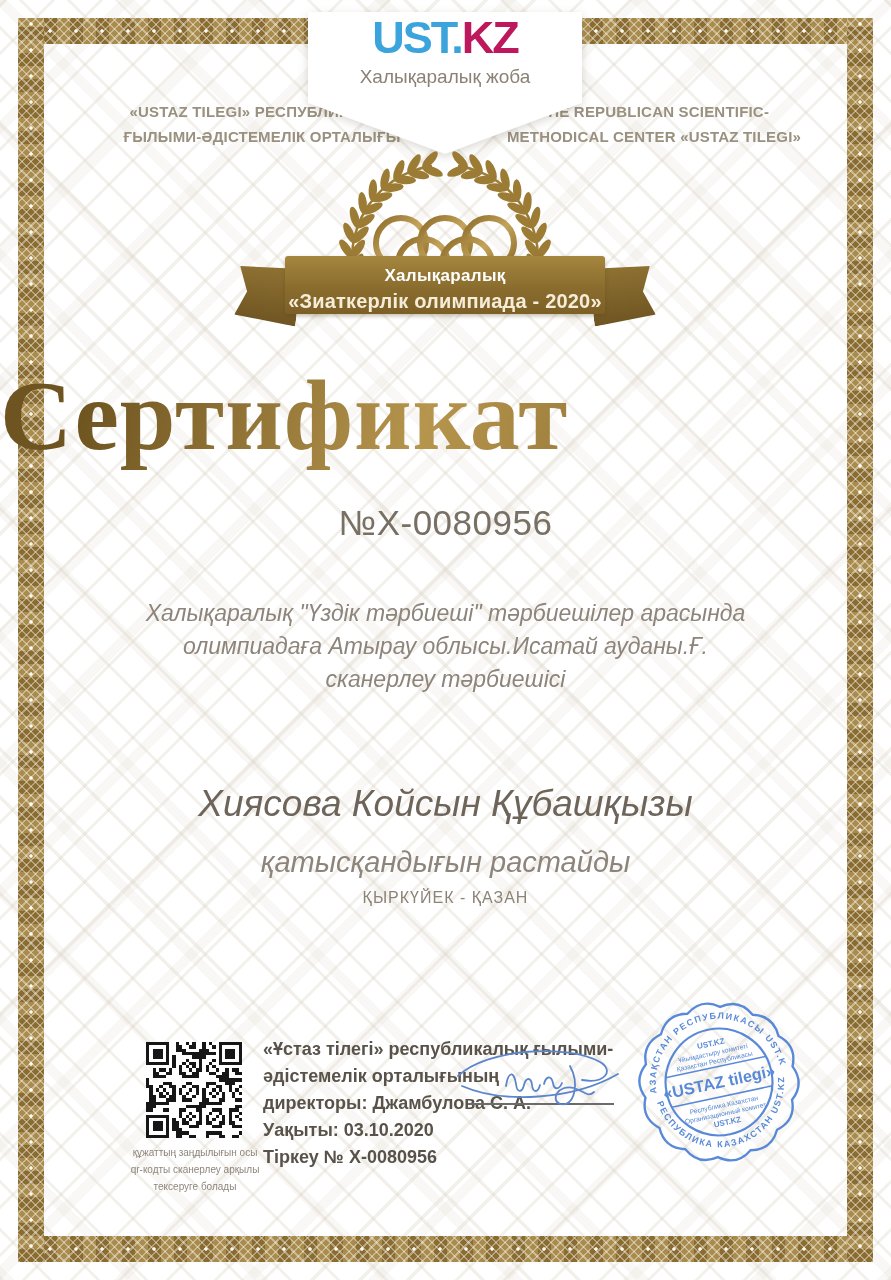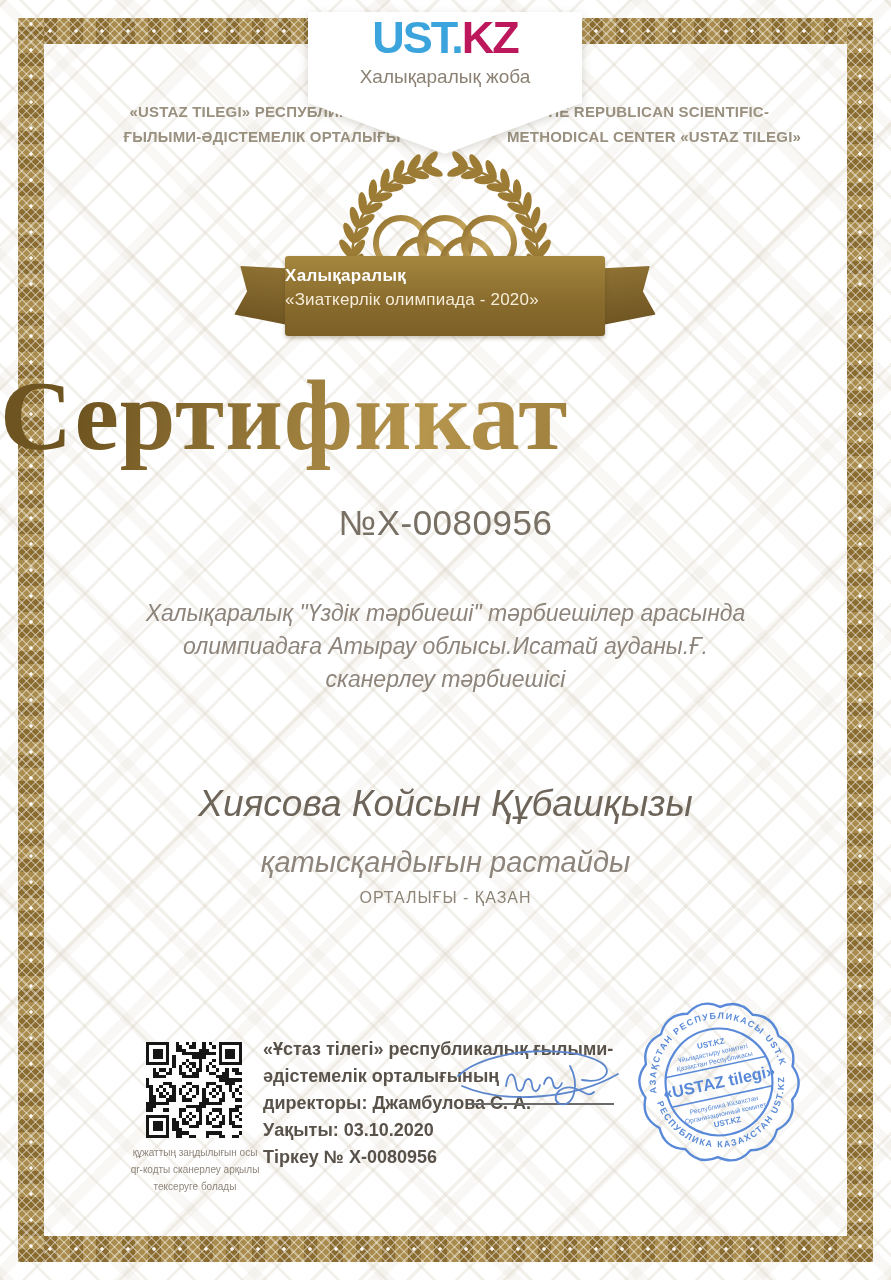--- a/index.html
+++ b/index.html
@@ -53,26 +53,26 @@
        line-height:25px;text-align:center;letter-spacing:.2px;}
   .hdr-left{left:62px;width:400px;}
   .hdr-right{left:478px;width:352px;}
 
   
   .wreath{position:absolute;left:300px;top:146px;z-index:3;}
 
   
   .banner{position:absolute;left:285px;top:256px;width:320px;z-index:4;}
   .banner-band{
-    position:relative;z-index:2;height:80px;border-radius:3px;
+    position:relative;z-index:2;height:58px;border-radius:3px;
     background:linear-gradient(180deg,#a5873f 0%,#8a6c2e 55%,#7c6026 100%);
-    color:#fff;text-align:left;box-shadow:0 2px 4px rgba(90,70,30,.35);
+    color:#fff;text-align:center;box-shadow:0 2px 4px rgba(90,70,30,.35);
   }
   .banner-band .b1{padding-top:10px;font-size:17px;font-weight:bold;letter-spacing:.3px;}
-  .banner-band .b2{padding-top:4px;font-size:17px;font-weight:normal;letter-spacing:.2px;color:#f6edd8;}
+  .banner-band .b2{padding-top:4px;font-size:20px;font-weight:bold;letter-spacing:.2px;color:#f6edd8;}
   .tail{position:absolute;top:9px;width:62px;height:58px;z-index:1;
         background:linear-gradient(180deg,#8f7233,#6f5522);}
   .tail-l{left:-48px;transform:rotate(7deg);clip-path:polygon(100% 0,0 8%,16% 50%,0 92%,100% 100%);}
   .tail-r{right:-48px;transform:rotate(-7deg);clip-path:polygon(0 0,100% 8%,84% 50%,100% 92%,0 100%);}
 
   
   .title{
     position:absolute;left:0;right:0;top:358px;z-index:3;text-align:left;
     font-family:"Liberation Serif",serif;font-size:100px;font-weight:bold;letter-spacing:1px;
     background:linear-gradient(105deg,#6e5420 10%,#b6954d 48%,#7a5f26 90%);
@@ -213,21 +213,21 @@
   <div class="cert-number">№X-0080956</div>
 
   <div class="description">
     <div>Халықаралық "Үздік тәрбиеші" тәрбиешілер арасында</div>
     <div>олимпиадаға Атырау облысы.Исатай ауданы.Ғ.</div>
     <div>сканерлеу тәрбиешісі</div>
   </div>
 
   <div class="recipient">Хиясова Койсын Құбашқызы</div>
   <div class="confirmation">қатысқандығын растайды</div>
-  <div class="period">ОРТАЛЫҒЫ - ҚАЗАН</div>
+  <div class="period">ҚЫРКҮЙЕК - ҚАЗАН</div>
 
   <svg class="qr" id="qr-svg" width="96" height="96" viewBox="0 0 29 29" shape-rendering="crispEdges">
       <rect x="0" y="0" width="29" height="29" fill="#ffffff"></rect>
       <rect x="0" y="11" width="1" height="1" fill="#161616"></rect>
       <rect x="0" y="12" width="1" height="1" fill="#161616"></rect>
       <rect x="0" y="13" width="1" height="1" fill="#161616"></rect>
       <rect x="0" y="18" width="1" height="1" fill="#161616"></rect>
       <rect x="0" y="19" width="1" height="1" fill="#161616"></rect>
       <rect x="0" y="20" width="1" height="1" fill="#161616"></rect>
       <rect x="1" y="13" width="1" height="1" fill="#161616"></rect>

